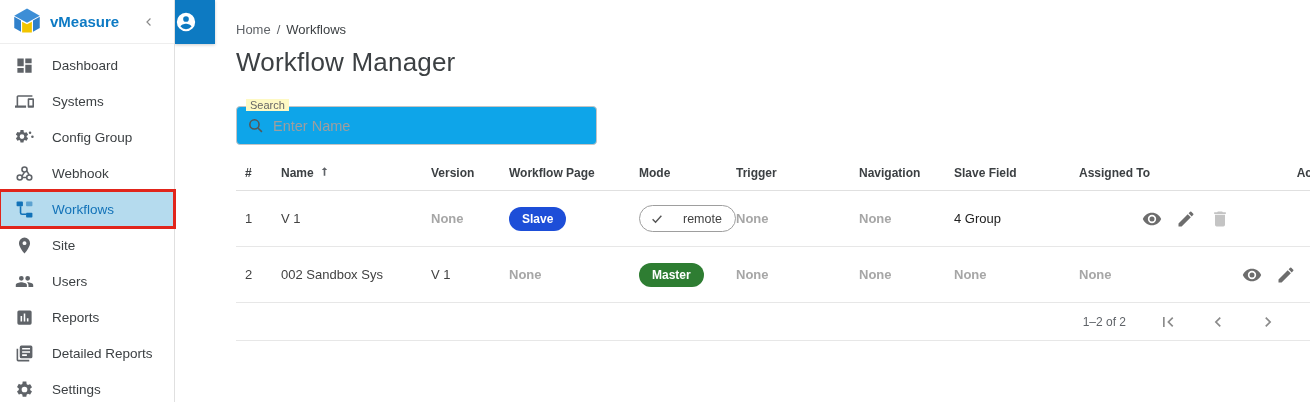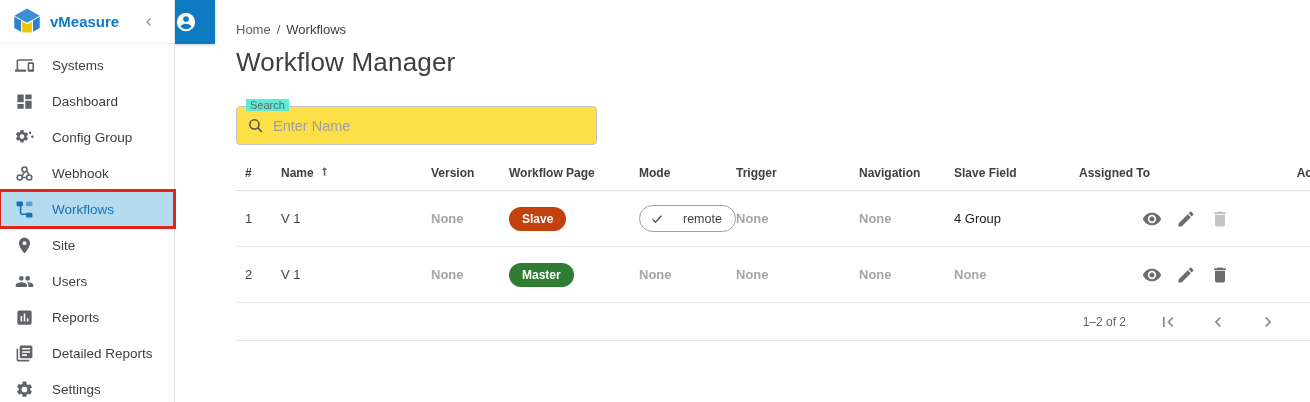--- a/index.html
+++ b/index.html
@@ -43,22 +43,22 @@
 
   .add-btn { position:absolute; top:60px; right:14px; background:#1277c8; color:#fff;
     border:none; border-radius:4px; height:27px; padding:0 12px; font-size:12.5px; font-weight:bold;
     display:flex; align-items:center; gap:5px; cursor:pointer;
     box-shadow:0 1px 3px rgba(0,0,0,.25); font-family:inherit; }
   .add-btn svg { width:13px; height:13px; fill:none; stroke:#fff; stroke-width:2; }
 
   
   .search-wrap { margin-top:28px; position:relative; width:361px; }
   .search-box { width:361px; height:39px; border:1px solid #c4c4c4; border-radius:4px;
-    display:flex; align-items:center; padding:0 10px; background:#fde047; }
-  .search-label { position:absolute; top:-7px; left:10px; background:#5eead4; padding:0 4px;
+    display:flex; align-items:center; padding:0 10px; background:#0ea5e9; }
+  .search-label { position:absolute; top:-7px; left:10px; background:#fef9c3; padding:0 4px;
     font-size:11px; color:#666; }
   .search-icon { width:17px; height:17px; margin-right:9px; }
   .search-icon svg { width:17px; height:17px; fill:none; stroke:#555; stroke-width:2.2; }
   .search-input { border:none; outline:none; flex:1; font-size:14.5px; color:#333;
     font-family:inherit; background:transparent; }
   .search-input::placeholder { color:#9e9e9e; }
 
   
   .table { margin-top:10px; width:1100px; }
   .tr { display:grid;
@@ -110,32 +110,32 @@
       <span class="collapse-btn">
         <svg width="14" height="14" viewBox="0 0 24 24" fill="none" stroke="#8a8a8a" stroke-width="2">
             <polyline points="14.5,6 8.5,12 14.5,18"></polyline>
           </svg>
       </span>
     </div>
     <nav class="nav" id="sidebar-nav">
         <div class="nav-item">
           <span class="nav-icon">
             <svg class="" viewBox="0 0 24 24" style="color:inherit">
+              <path d="M3 13h8V3H3v10zm0 8h8v-6H3v6zm10 0h8V11h-8v10zm0-18v6h8V3h-8z"></path>
+            </svg>
+          </span>
+                 <span class="nav-label">Dashboard</span>
+        </div>
+        <div class="nav-item">
+          <span class="nav-icon">
+            <svg class="" viewBox="0 0 24 24" style="color:inherit">
               <path d="M4 6h18V4H4c-1.1 0-2 .9-2 2v11H0v3h14v-3H4V6zm19 2h-6c-.55 0-1 .45-1 1v10c0 .55.45 1 1 1h6c.55 0 1-.45 1-1V9c0-.55-.45-1-1-1zm-1 9h-4v-7h4v7z"></path>
             </svg>
           </span>
                  <span class="nav-label">Systems</span>
-        </div>
-        <div class="nav-item">
-          <span class="nav-icon">
-            <svg class="" viewBox="0 0 24 24" style="color:inherit">
-              <path d="M3 13h8V3H3v10zm0 8h8v-6H3v6zm10 0h8V11h-8v10zm0-18v6h8V3h-8z"></path>
-            </svg>
-          </span>
-                 <span class="nav-label">Dashboard</span>
         </div>
         <div class="nav-item">
           <span class="nav-icon">
             <svg class="" viewBox="0 0 24 24" style="color:inherit">
               <g transform="translate(-1,1) scale(0.82)">
                 <path d="M19.14 12.94c.04-.3.06-.61.06-.94s-.02-.64-.07-.94l2.03-1.58a.49.49 0 0 0 .12-.61l-1.92-3.32a.49.49 0 0 0-.59-.22l-2.39.96c-.5-.38-1.03-.7-1.62-.94l-.36-2.54A.48.48 0 0 0 13.92 2h-3.84c-.24 0-.43.17-.47.41l-.36 2.54c-.59.24-1.13.57-1.62.94l-2.39-.96a.49.49 0 0 0-.59.22L2.73 8.47c-.12.21-.08.47.12.61l2.03 1.58c-.05.3-.09.63-.09.94s.02.64.07.94l-2.03 1.58a.49.49 0 0 0-.12.61l1.92 3.32c.12.22.37.29.59.22l2.39-.96c.5.38 1.03.7 1.62.94l.36 2.54c.05.24.24.41.48.41h3.84c.24 0 .44-.17.47-.41l.36-2.54c.59-.24 1.13-.56 1.62-.94l2.39.96c.22.08.47 0 .59-.22l1.92-3.32a.49.49 0 0 0-.12-.61l-2.01-1.58zM12 15.6A3.6 3.6 0 1 1 12 8.4a3.6 3.6 0 0 1 0 7.2z"></path>
               </g>
               <circle cx="19" cy="6" r="1.6"></circle>
               <circle cx="22" cy="11" r="1.6"></circle>
             </svg>
@@ -276,21 +276,21 @@
             <div class="th right">
               <span>Action</span>
             </div>
           </div>
         <div id="table-body">
             <div class="tr row">
               <div class="td  ">1</div>
               <div class="td  ">V 1</div>
               <div class="td muted ">None</div>
               <div class="td">
-                <span class="pill" style="background:#c2410c">Slave</span>
+                <span class="pill" style="background:#1d4ed8">Slave</span>
               </div>
               <div class="td">
                 <span class="chip">
                   <svg class="" viewBox="0 0 24 24" style="color:inherit">
                     <polyline points="4.5,12.5 9.5,17.5 19.5,6.5"></polyline>
                   </svg>
                   <span>remote</span>
                 </span>
               </div>
               <div class="td muted ">None</div>
@@ -305,20 +305,21 @@
                       <path d="M3 17.25V21h3.75L17.81 9.94l-3.75-3.75L3 17.25zM20.71 7.04a1 1 0 0 0 0-1.41l-2.34-2.34a1 1 0 0 0-1.41 0l-1.83 1.83 3.75 3.75 1.83-1.83z"></path>
                     </svg></span>
          <span class="action-icon disabled"><svg class="" viewBox="0 0 24 24" style="color:inherit">
                       <path d="M6 19a2 2 0 0 0 2 2h8a2 2 0 0 0 2-2V7H6v12zM19 4h-3.5l-1-1h-5l-1 1H5v2h14V4z"></path>
                     </svg></span>
        </div>
      </div>
             </div>
             <div class="tr row">
               <div class="td  ">2</div>
+              <div class="td  name-cell">002 Sandbox Sys</div>
               <div class="td  ">V 1</div>
               <div class="td muted ">None</div>
               <div class="td">
                 <span class="pill" style="background:#2e7d32">Master</span>
               </div>
               <div class="td muted ">None</div>
               <div class="td muted ">None</div>
               <div class="td muted ">None</div>
               <div class="td muted ">None</div>
               <div class="td right">

